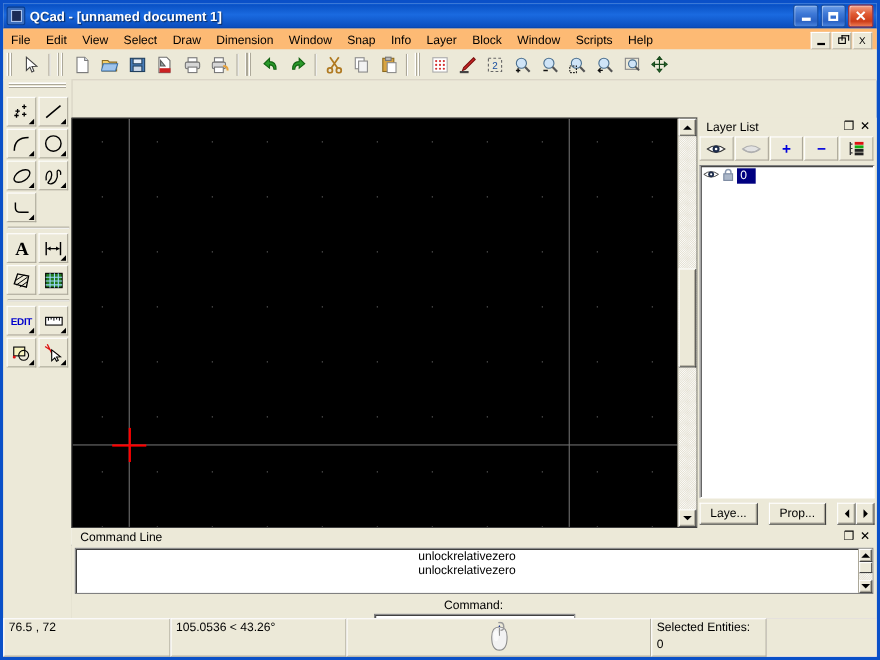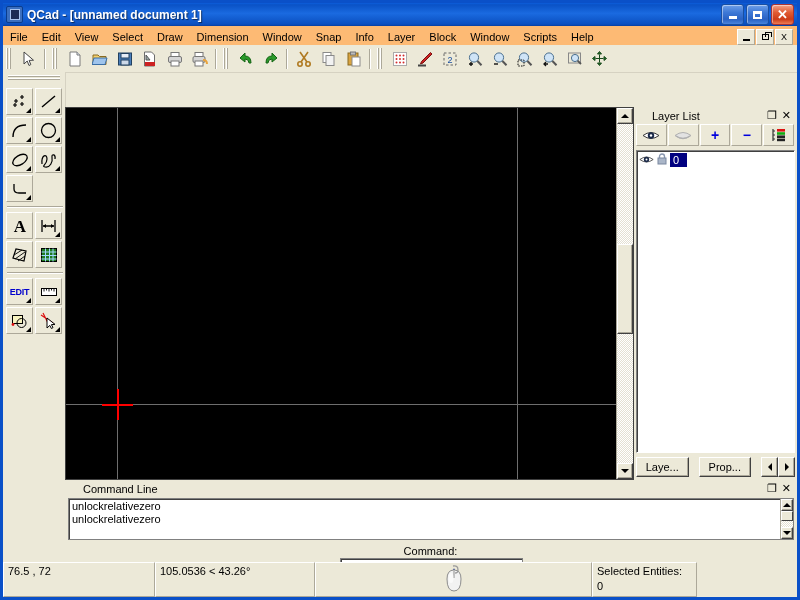--- a/index.html
+++ b/index.html
@@ -184,21 +184,21 @@
     background:#ece9d8;
   }
 
   
   #layerdock{
     position:absolute;right:0;top:104px;width:163px;bottom:117px;
     background:#ece9d8;
   }
   .dock-title{
     height:17px;display:flex;align-items:center;
-    padding:0 2px 0 18px;font-size:11px;color:#000;
+    padding:0 2px 0 8px;font-size:11px;color:#000;
   }
   .dock-title .dt-btns{margin-left:auto;display:flex;gap:5px;padding-right:4px;align-items:center;}
   .dt-icon{font-size:11px;color:#000;line-height:1;cursor:default;}
   .layer-toolbar{
     display:flex;height:22px;margin:0 2px;
   }
   .lt-btn{
     flex:1;margin-right:1px;
     background:#ece9d8;
     border:1px solid #fff;border-right-color:#aca899;border-bottom-color:#aca899;
@@ -234,21 +234,21 @@
     position:absolute;left:62px;right:0;bottom:35px;height:82px;
     background:#ece9d8;
   }
   #cmd-history{
     position:absolute;left:3px;right:3px;top:18px;height:42px;
     background:#fff;border:1px solid #808080;
     box-shadow:inset 1px 1px 0 #404040;
     box-sizing:border-box;display:flex;
   }
   #cmd-lines{flex:1;padding:1px 3px;overflow:hidden;}
-  .cmd-line{font-size:11px;color:#000;line-height:13px;white-space:nowrap;}
+  .cmd-line{font-size:11px;color:#000;line-height:13px;white-space:nowrap;text-align:center;}
   #cmd-sb{
     width:13px;background:#ece9d8;border-left:1px solid #aca899;
     display:flex;flex-direction:column;box-sizing:border-box;
   }
   #cmd-sb .sb-arrow{height:12px;}
   #cmd-sb .mid{
     flex:1;
     background-image:
       linear-gradient(45deg,#fff 25%,transparent 25%,transparent 75%,#fff 75%),
       linear-gradient(45deg,#fff 25%,#e4e0d2 25%,#e4e0d2 75%,#fff 75%);

